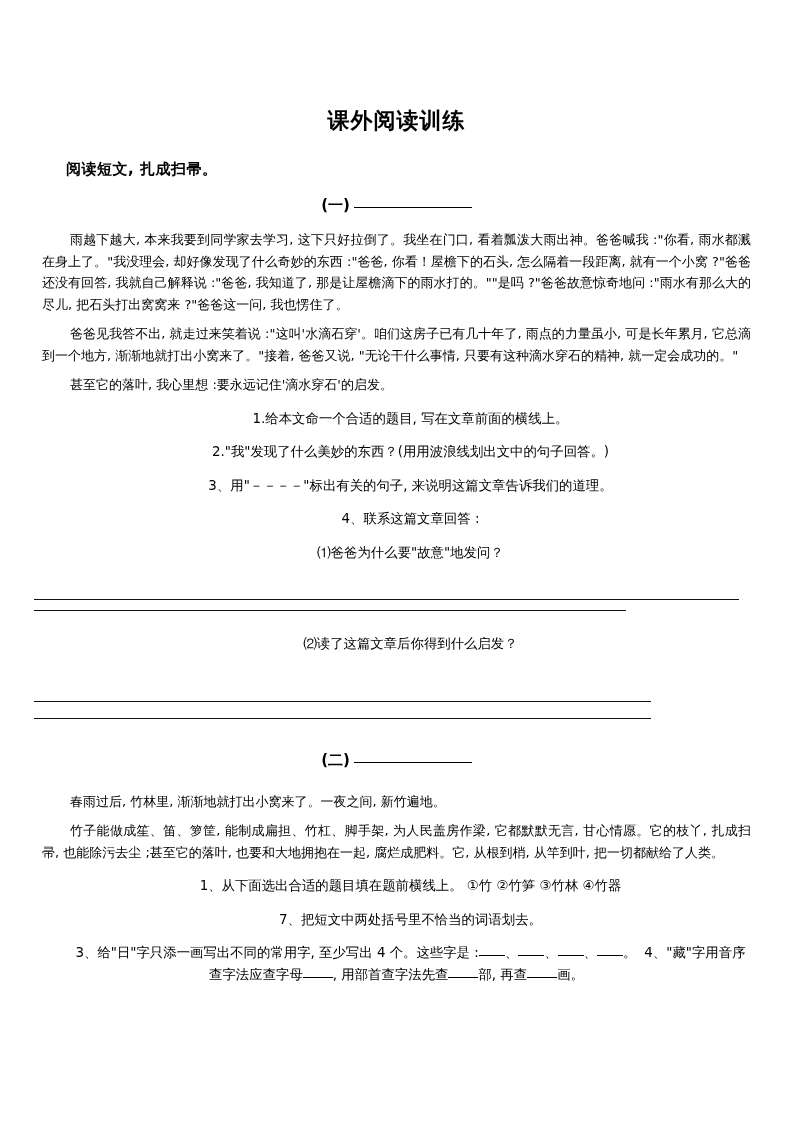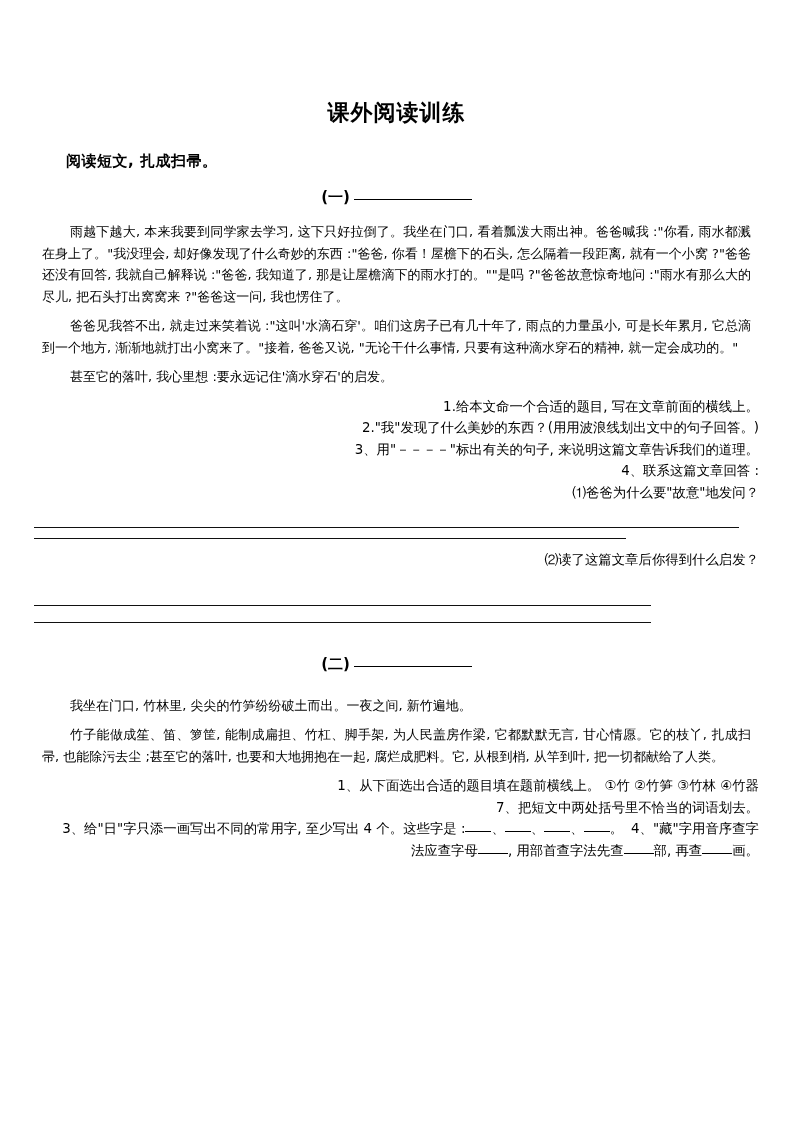--- a/index.html
+++ b/index.html
@@ -13,21 +13,21 @@
     font-family: "DejaVu Sans", "Liberation Sans", sans-serif;
     color: #000000;
     position: relative;
     overflow: hidden;
   }
   .page {
     position: relative;
     width: 793px;
     height: 1122px;
     box-sizing: border-box;
-    padding: 0 34px;
+    padding: 8px 34px;
   }
   .doc-title {
     text-align: center;
     font-size: 22px;
     font-weight: bold;
     letter-spacing: 1px;
     margin: 0;
     padding-top: 98px;
     line-height: 30px;
   }
@@ -68,23 +68,23 @@
     text-justify: inter-ideograph;
     text-indent: 28px;
     letter-spacing: 0px;
   }
   .para.first {
     padding-top: 5px;
   }
   .q-line {
     font-size: 13.4px;
     line-height: 21.5px;
-    margin: 0;
+    margin: 12px;
     text-indent: 28px;
-    text-align: right;
+    text-align: center;
   }
   .answer-line {
     border-bottom: 1.3px solid #111;
     height: 0;
     margin: 0;
   }
   .sp {
     height: 10px;
   }
   .sp-lg {
@@ -140,21 +140,21 @@
   <div class="answer-line" style="width:617px;margin-left:0;"></div>
   <div class="sp" style="height:16px"></div>
   <div class="answer-line" style="width:617px;margin-left:0;"></div>
 
   <div class="section-head" style="padding-top:30px">
     <span class="sec-num">(二)</span><span class="blank-inline"></span>
   </div>
 
   <div style="height:12px"></div>
 
-  <p class="para">我坐在门口, 竹林里, 尖尖的竹笋纷纷破土而出。一夜之间, 新竹遍地。</p>
+  <p class="para">春雨过后, 竹林里, 渐渐地就打出小窝来了。一夜之间, 新竹遍地。</p>
   <p class="para">竹子能做成笙、笛、箩筐, 能制成扁担、竹杠、脚手架, 为人民盖房作梁, 它都默默无言, 甘心情愿。它的枝丫, 扎成扫帚, 也能除污去尘 ;甚至它的落叶, 也要和大地拥抱在一起, 腐烂成肥料。它, 从根到梢, 从竿到叶, 把一切都献给了人类。</p>
 
   <p class="q-line">1、从下面选出合适的题目填在题前横线上。 ①竹 ②竹笋 ③竹林 ④竹器</p>
   <p class="q-line">7、把短文中两处括号里不恰当的词语划去。</p>
 
   <p class="q-line"><span>3、给"日"字只添一画写出不同的常用字, 至少写出 4 个。这些字是 :</span><span class="blank-short"></span><span>、</span><span class="blank-short"></span><span>、</span><span class="blank-short"></span><span>、</span><span class="blank-short"></span><span>。</span><span class="gap"></span><span>4、"藏"</span><span>字用音序查字法应查字母</span><span class="blank-mid"></span><span>, 用部首查字法先查</span><span class="blank-mid"></span><span>部, 再查</span><span class="blank-mid"></span><span>画。</span></p>
 
 
 </div>
 

